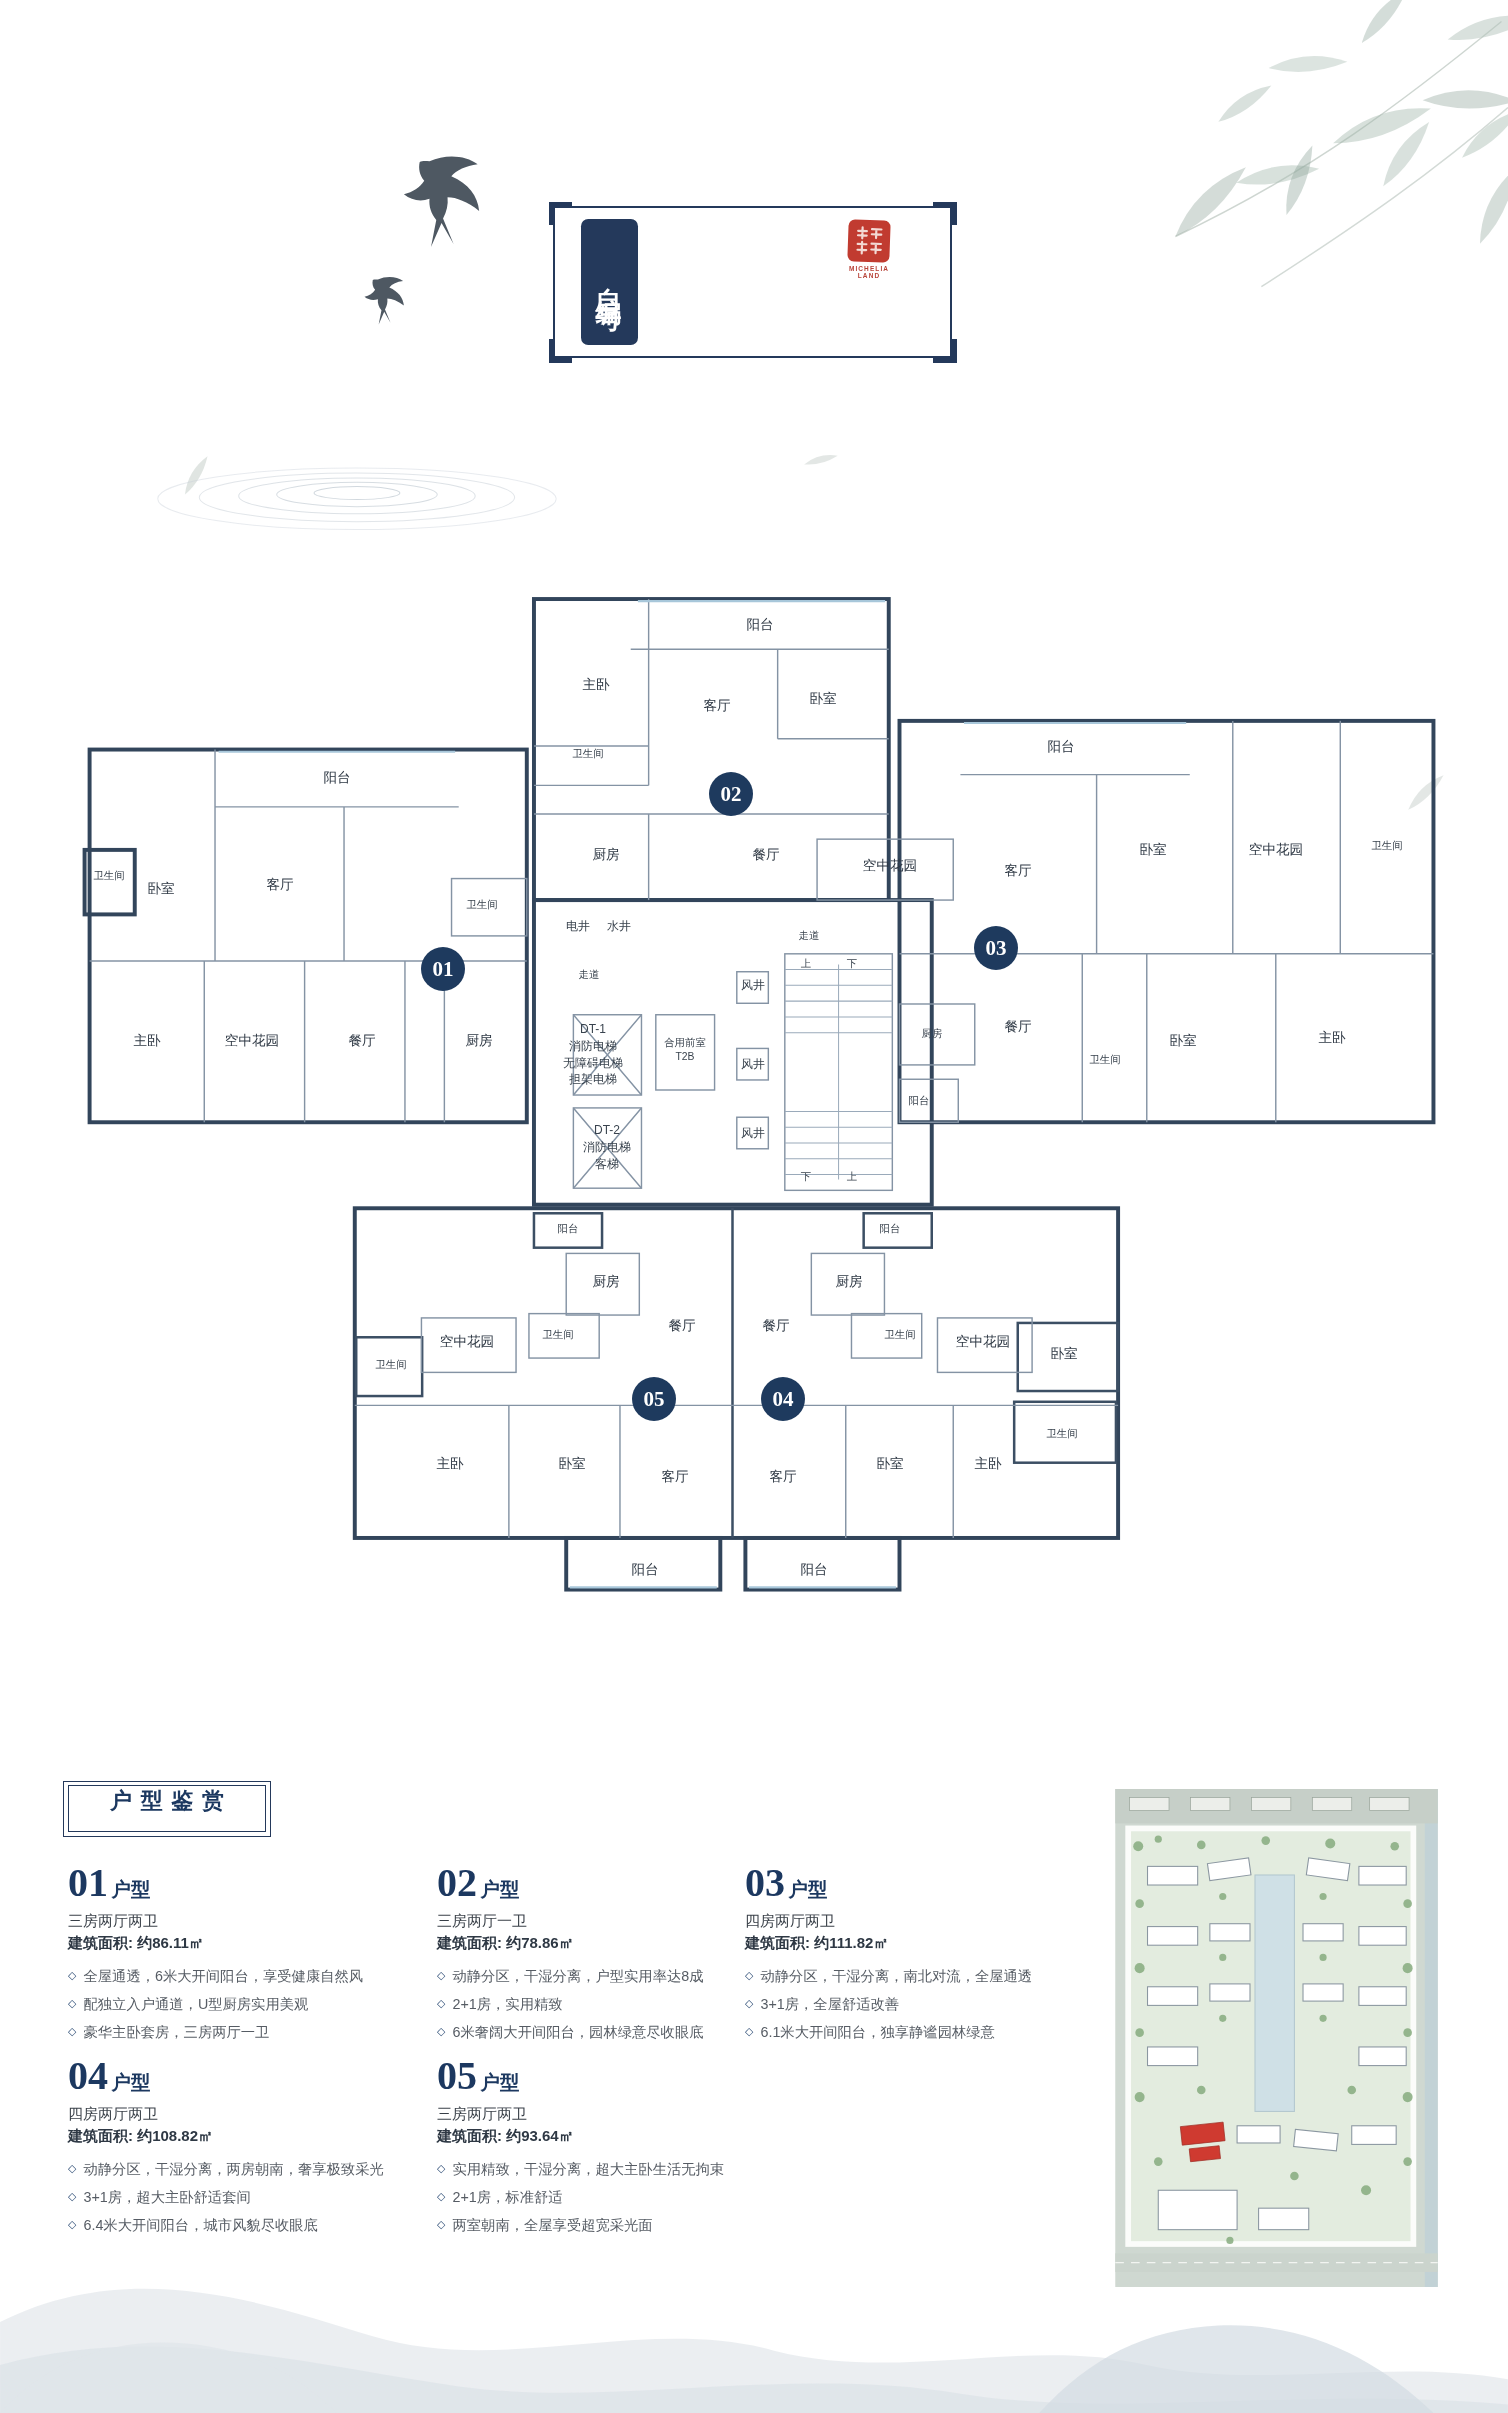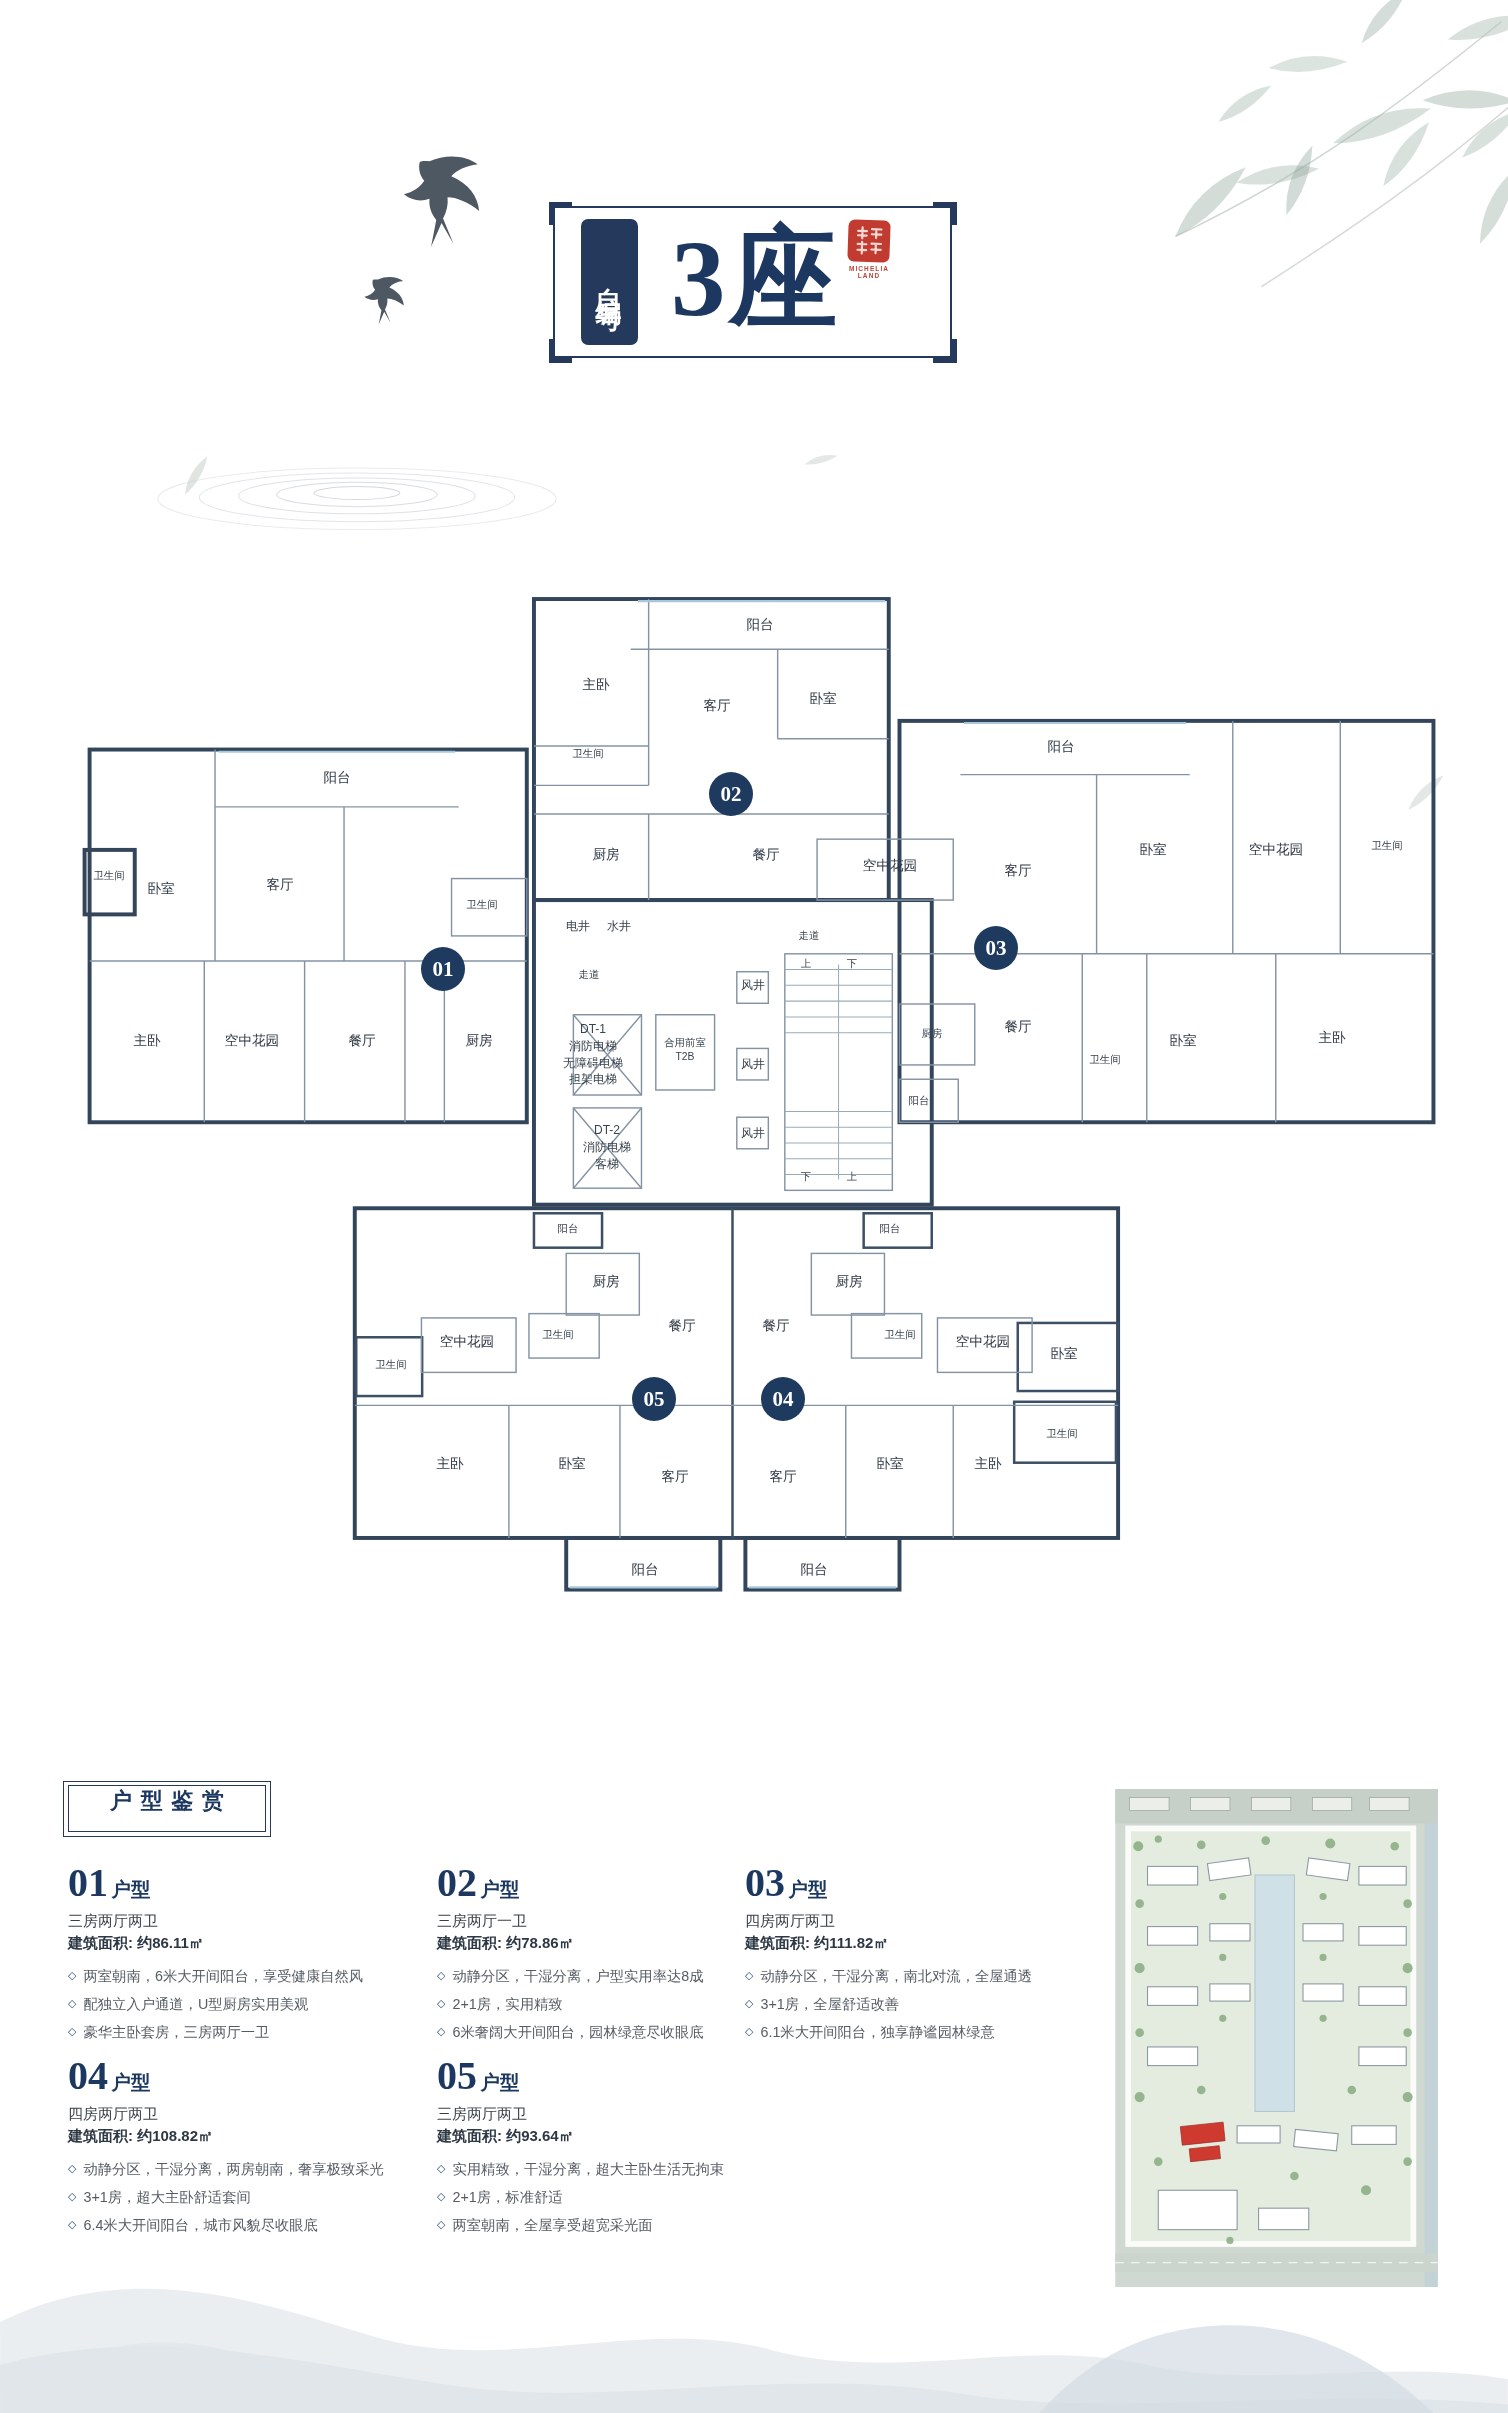--- a/index.html
+++ b/index.html
@@ -131,21 +131,20 @@
   </svg>
 
   <div class="title-frame">
     <i class="tl"></i>
     <i class="tr"></i>
     <i class="bl"></i>
     <i class="br"></i>
     <div class="vert-box">
       <span>自编号</span>
     </div>
-    <div class="big-num">3座</div>
     <div class="seal">
       <span class="stamp">
         <svg viewBox="0 0 46 46" fill="none" stroke="#f3d9d4" stroke-width="3" stroke-linecap="round">
           <path d="M8 10 H20 M14 5 V20 M8 16 H20"></path>
           <path d="M27 7 H40 M33 7 V19 M27 14 H40"></path>
           <path d="M8 28 H20 M8 36 H20 M14 25 V41"></path>
           <path d="M27 27 H40 M33 27 V40 M27 35 H40"></path>
         </svg>
       </span>
       <span class="cap">MICHELIA LAND</span>
@@ -330,21 +329,21 @@
         <div class="unit-card">
           <div class="unit-head">
             <span class="unit-num">01</span>
             <span class="unit-suffix">户型</span>
           </div>
           <div class="unit-rooms">三房两厅两卫</div>
           <div class="unit-area">建筑面积: 约86.11㎡</div>
           <ul class="unit-features">
             <li>
               <span class="dm">◇</span>
-              <span class="txt">两室朝南，6米大开间阳台，享受健康自然风</span>
+              <span class="txt">全屋通透，6米大开间阳台，享受健康自然风</span>
             </li>
             <li>
               <span class="dm">◇</span>
               <span class="txt">配独立入户通道，U型厨房实用美观</span>
             </li>
             <li>
               <span class="dm">◇</span>
               <span class="txt">豪华主卧套房，三房两厅一卫</span>
             </li>
           </ul>

